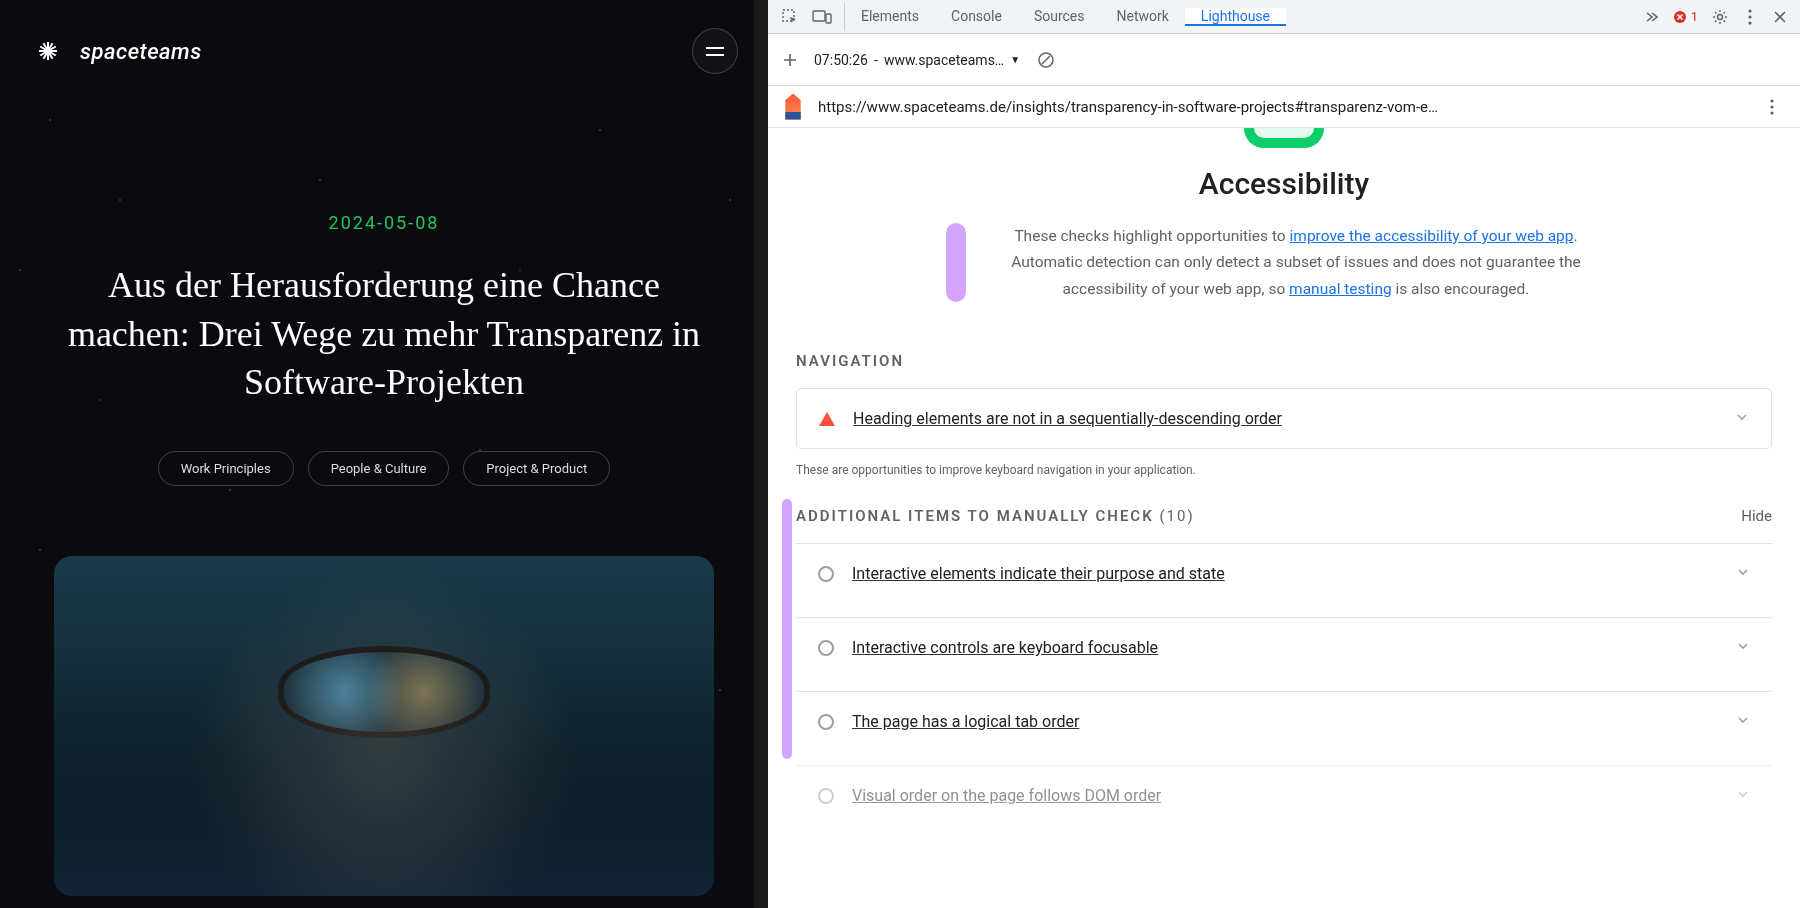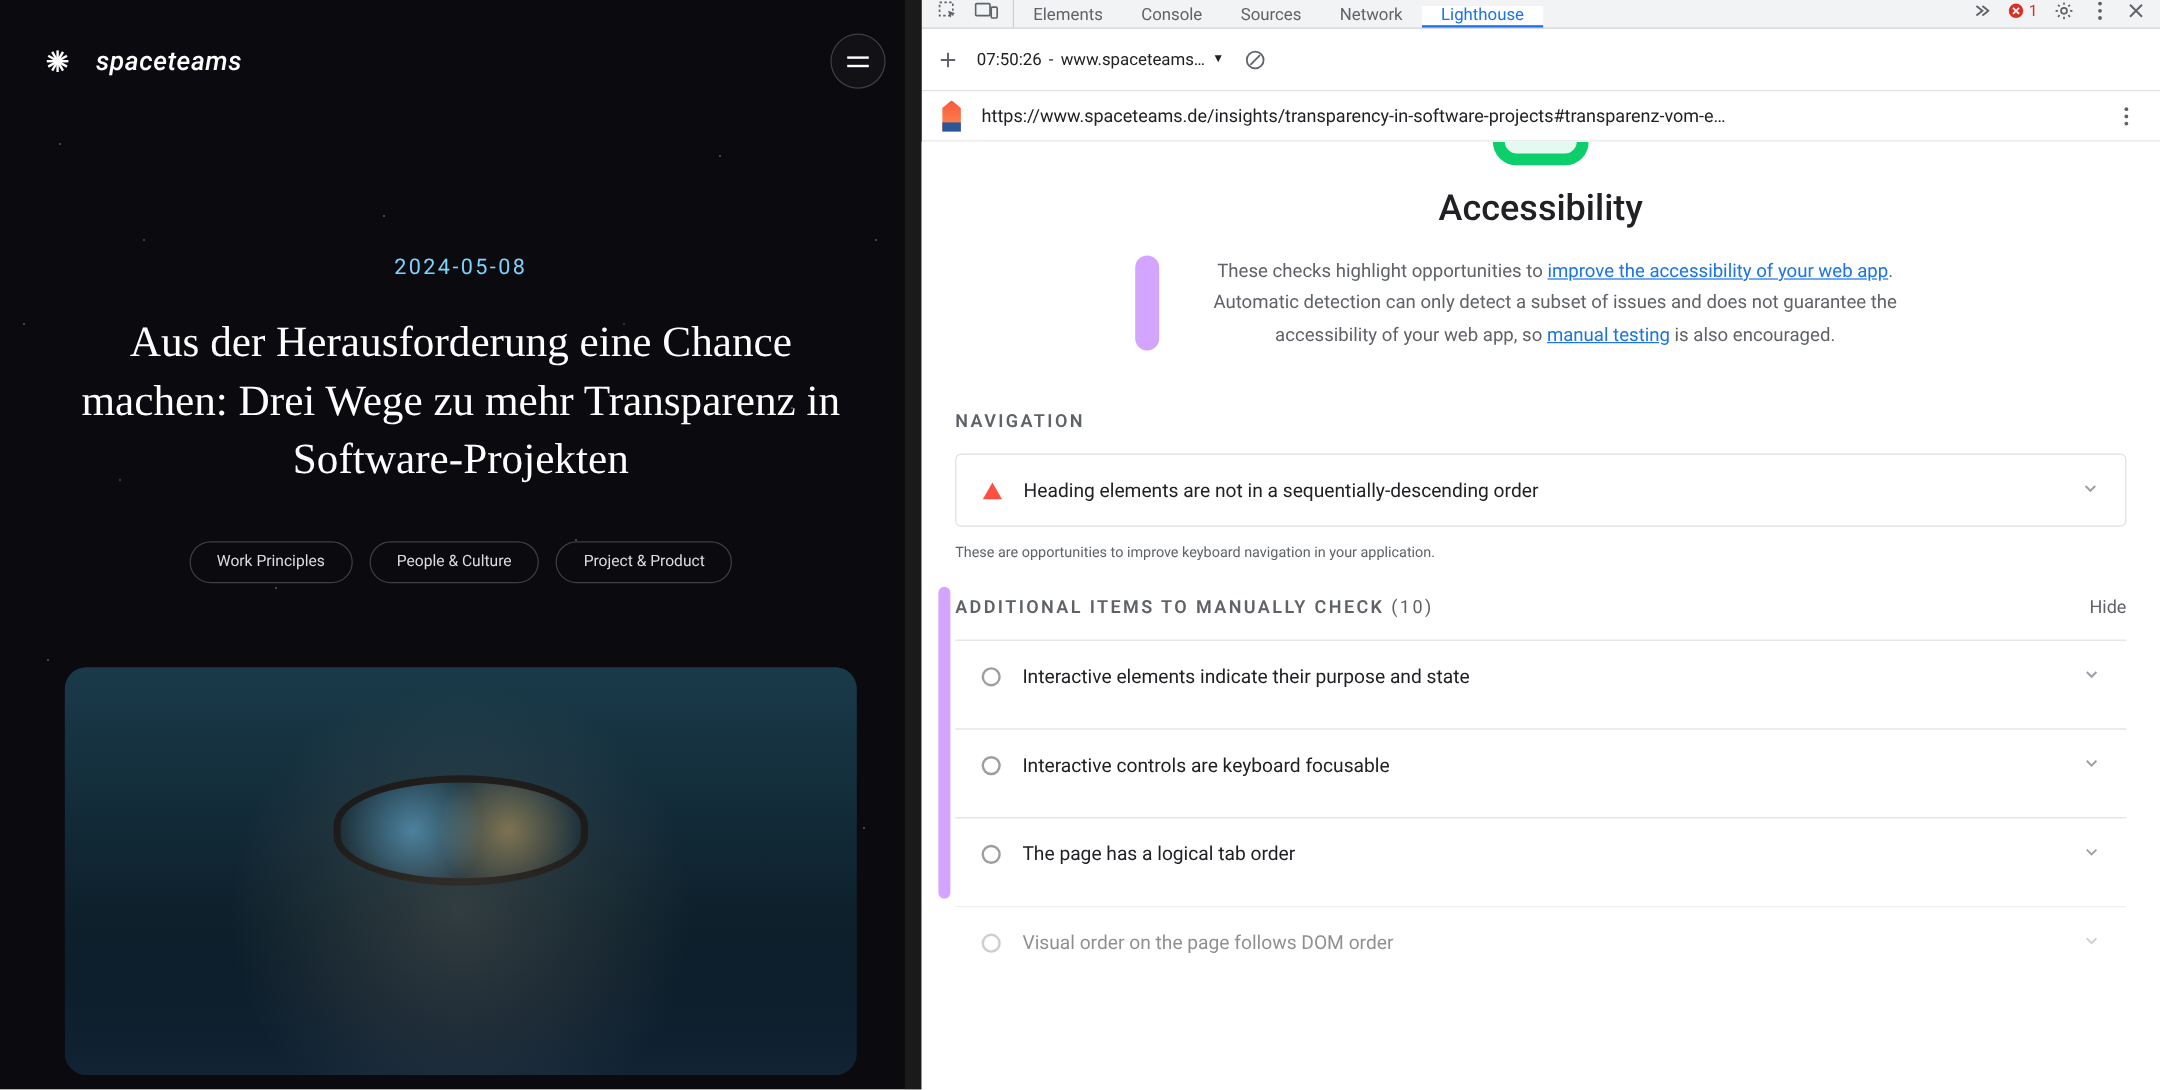--- a/index.html
+++ b/index.html
@@ -101,21 +101,21 @@
 }
 
 .hero {
   position: relative;
   text-align: center;
   padding: 110px 48px 0;
 }
 
 .date {
   font-size: 18px;
-  color: #7dd3fc;
+  color: #22c55e;
   letter-spacing: 2px;
   margin-bottom: 28px;
 }
 
 .headline {
   font-size: 36px;
   line-height: 1.35;
   font-weight: 500;
   margin-bottom: 44px;
   font-family: Georgia, serif;
@@ -179,25 +179,25 @@
   height: 100%;
   display: flex;
   flex-direction: column;
   background: #fff;
   color: #333;
   font-size: 14px;
 }
 
 
 .dt-tabs {
-  height: 24px;
+  height: 34px;
   background: #f1f3f4;
   border-bottom: 1px solid #cacdd1;
   display: flex;
-  align-items: flex-end;
+  align-items: center;
 }
 .dt-tool-icons {
   display: flex;
   align-items: center;
   padding: 0 8px;
   gap: 4px;
   border-right: 1px solid #cacdd1;
 }
 .dt-icon {
   width: 28px; height: 28px;
@@ -392,20 +392,21 @@
 
 .audit {
   border: 1px solid #e0e0e0;
   border-radius: 5px;
   padding: 20px 22px;
   display: flex;
   align-items: center;
   gap: 18px;
   margin-bottom: 14px;
   cursor: pointer;
+  text-decoration: underline;
 }
 .audit.noborder {
   border-left:none;
   border-right:none;
   border-radius:0;
   border-top:1px solid #e0e0e0;
   border-bottom:none;
 }
 .audit-icon {
   width: 16px; height: 16px;

